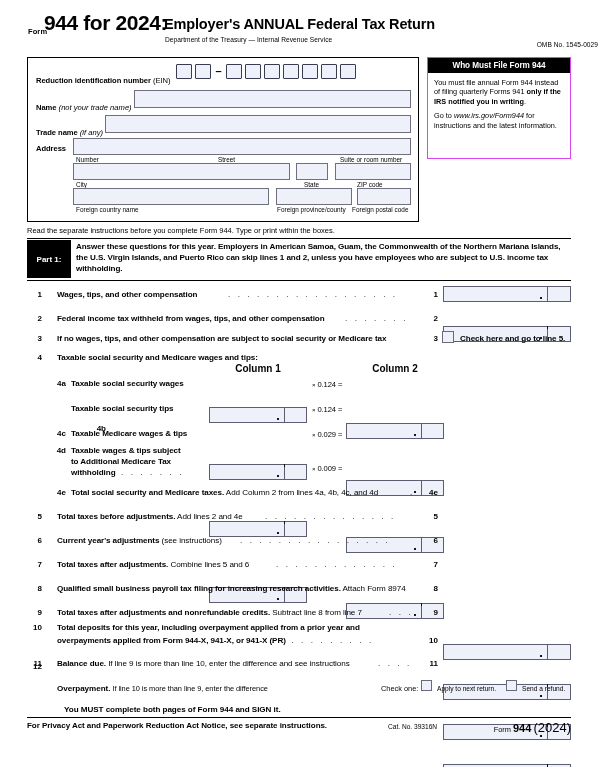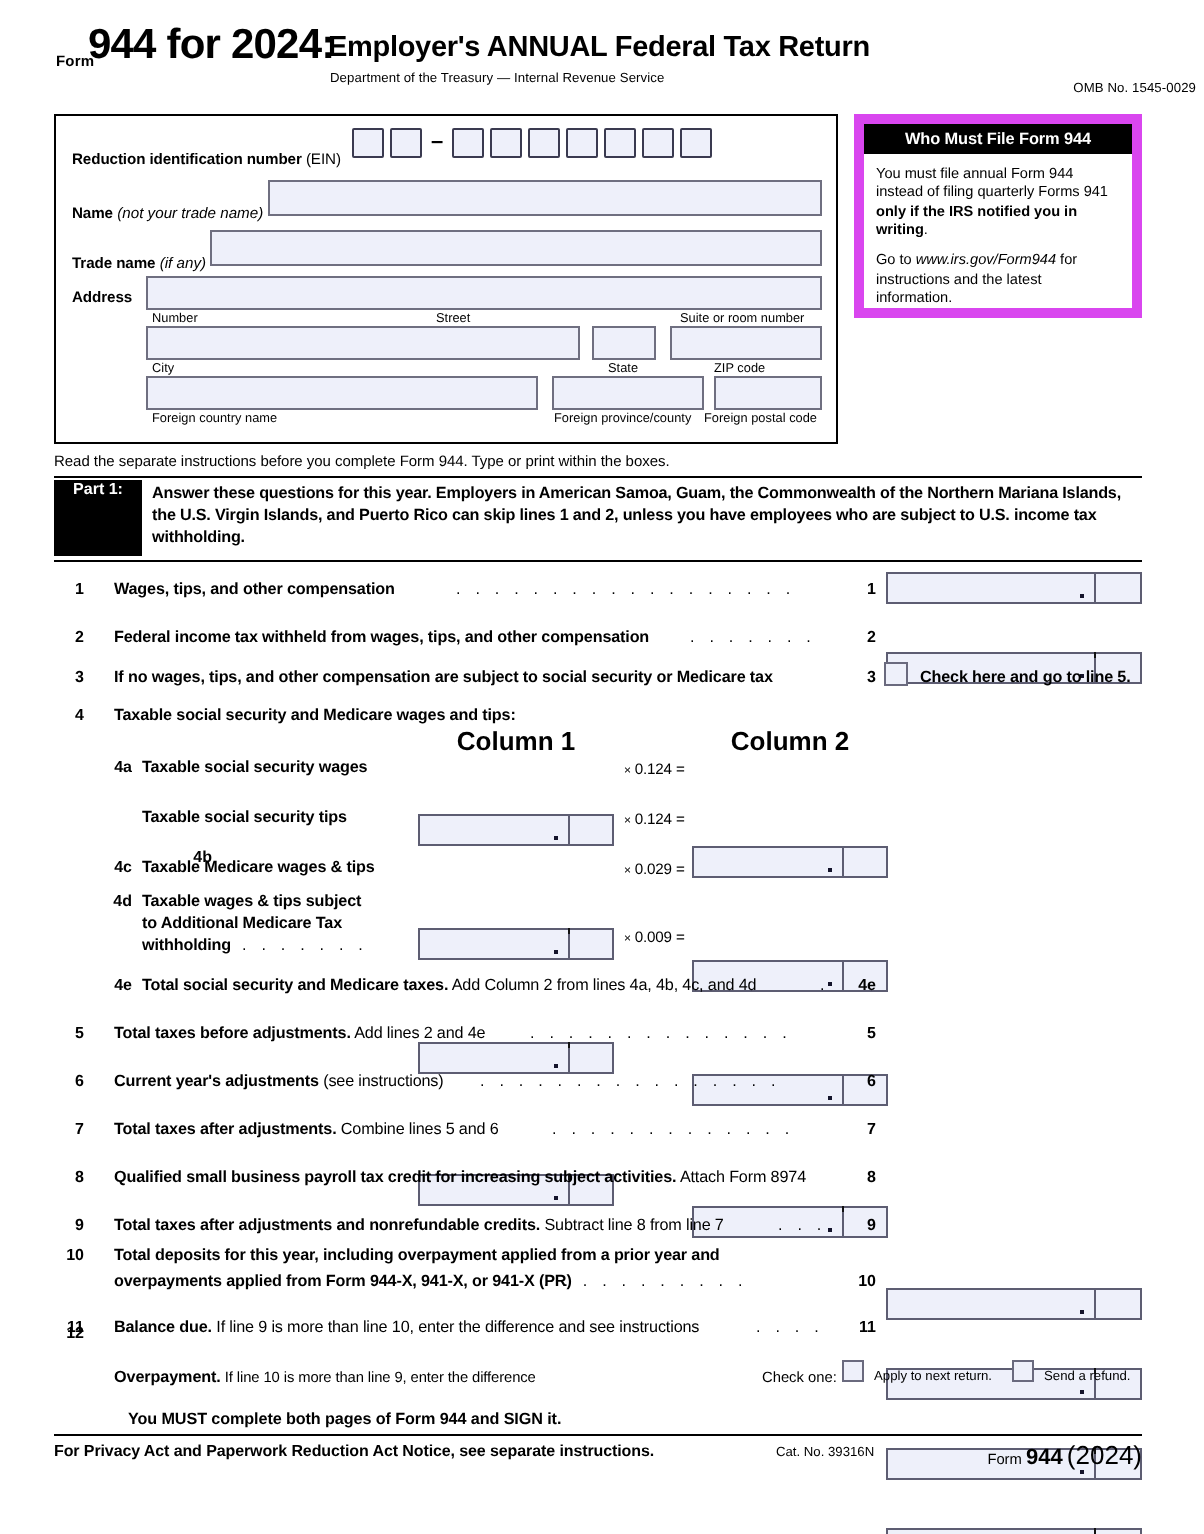--- a/index.html
+++ b/index.html
@@ -85,21 +85,21 @@
     letter-spacing: .02px;
   }
 
   .outer-box {
     border: 1px solid #000;
     box-sizing: border-box;
   }
 
   
   .wmf-box {
-    border: 5px solid #d946ef;
+    border: 1px solid #d946ef;
     box-sizing: border-box;
     background: #fff;
   }
   .wmf-head {
     background: #000;
     color: #fff;
     font-size: 8.2px;
     font-weight: bold;
     text-align: center;
     padding: 2.5px 0 3px 0;
@@ -124,21 +124,21 @@
   
   .part-rule-top {
     border-top: 1.6px solid #000;
   }
   .part-tag {
     background: #000;
     color: #fff;
     font-size: 8px;
     font-weight: bold;
     display: flex;
-    align-items: flex-start;
+    align-items: center;
     justify-content: center;
     box-sizing: border-box;
   }
   .part-text {
     font-size: 8.1px;
     font-weight: bold;
     line-height: 1.38;
     letter-spacing: -.1px;
   }
 
@@ -185,21 +185,21 @@
   }
   .money .tick {
     position: absolute;
     top: -1px;
     height: 3px;
     width: 1px;
     background: #111;
   }
 
   .colhdr {
-    font-size: 13px;
+    font-size: 10px;
     font-weight: bold;
     text-align: center;
   }
   .mult {
     font-size: 7.6px;
     letter-spacing: -.1px;
     white-space: nowrap;
   }
   .mult .x { font-size: 6px; }
 
@@ -454,21 +454,21 @@
   <div class="abs leader" style="left:276px; top:560px; width:148px;">. . . . . . . . . . . . .</div>
   <div class="abs lineno" style="left:428px; top:560px; width:10px;">7</div>
   <div class="abs money" style="left:443px; top:556px; width:128px; height:16px;">
     <div class="sep" style="left:103px;"></div>
     <div class="tick" style="left:103px;"></div>
 
   </div>
 
   <div class="abs lineno" style="left:30px; top:584px; width:12px;">8</div>
   <div class="abs linetext" style="left:57px; top:584px;">
-    <span class="strong">Qualified small business payroll tax credit for increasing subject activities.</span>
+    <span class="strong">Qualified small business payroll tax filing for increasing research activities.</span>
     <span>Attach Form 8974</span>
   </div>
   <div class="abs lineno" style="left:428px; top:584px; width:10px;">8</div>
 
   <div class="abs lineno" style="left:30px; top:608px; width:12px;">9</div>
   <div class="abs linetext" style="left:57px; top:608px;">
     <span class="strong">Total taxes after adjustments and nonrefundable credits.</span>
     <span>Subtract line 8 from line 7</span>
   </div>
   <div class="abs leader" style="left:389px; top:608px; width:35px;">. . .</div>

